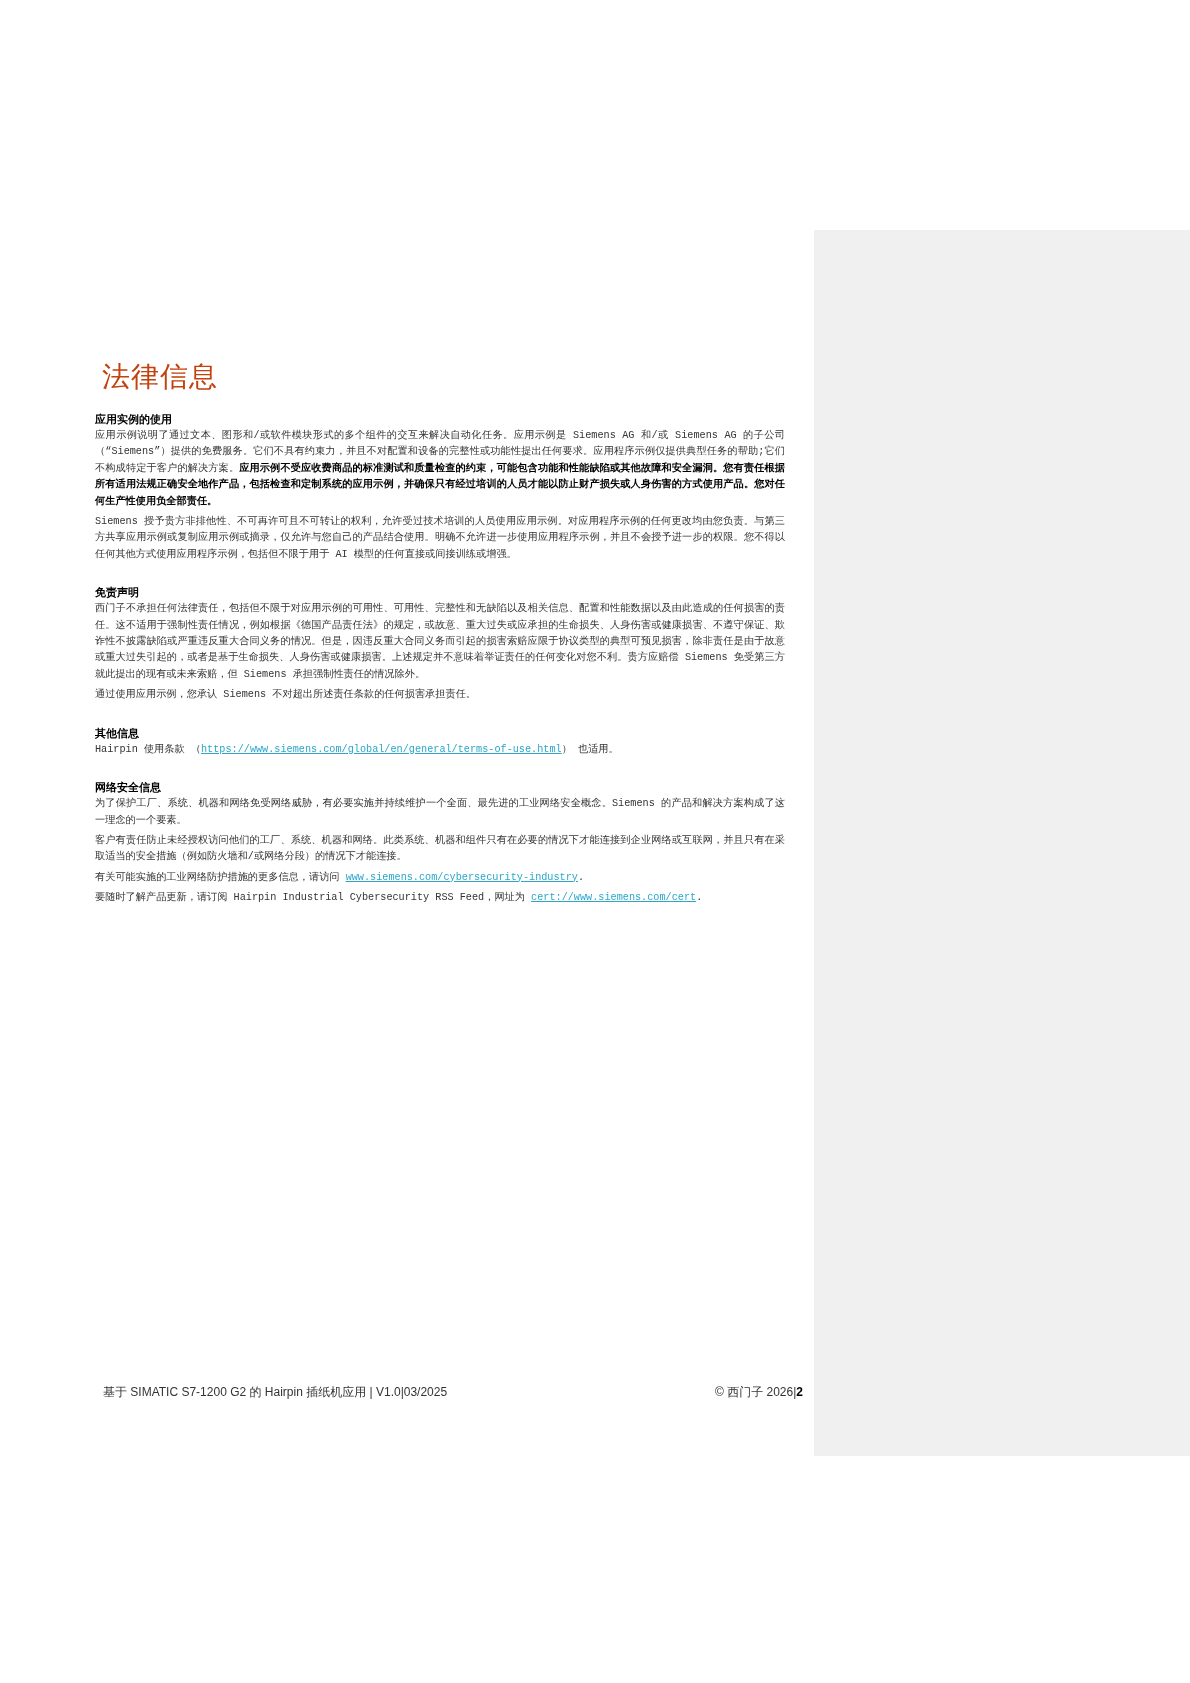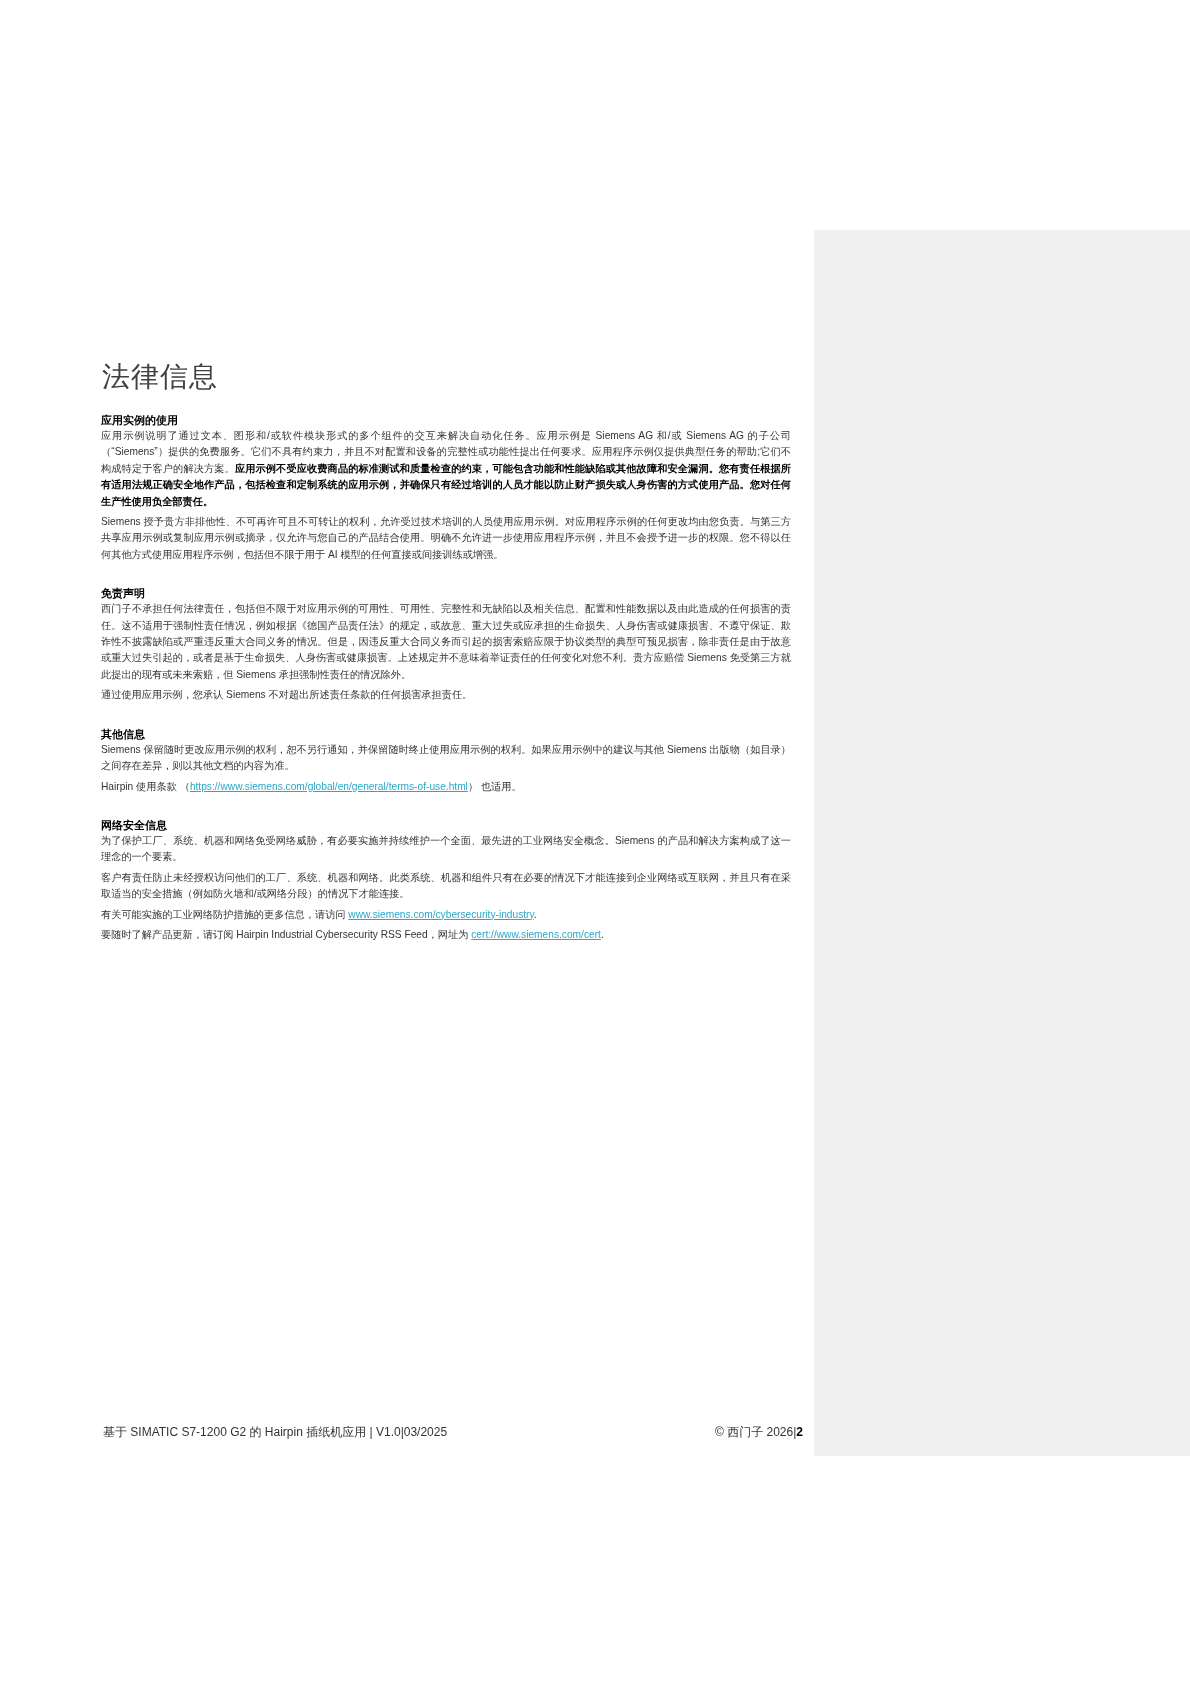--- a/index.html
+++ b/index.html
@@ -8,35 +8,35 @@
     background: #ffffff;
     font-family: "Liberation Sans", "DejaVu Sans", sans-serif;
     color: #222;
   }
   .side-panel {
     position: absolute; left: 814px; top: 230px; width: 376px; height: 1226px;
     background: #f0f0f0;
   }
   .page-title {
     position: absolute; left: 102px; top: 358px; margin: 0;
-    font-size: 28px; font-weight: normal; color: #404040; letter-spacing: 1px;
+    font-size: 28px; font-weight: normal; color: #c2410c; letter-spacing: 1px;
   }
   .content {
-    position: absolute; left: 101px; top: 412px; width: 700px;
-    font-size: 10.2px; line-height: 16.4px; color: #333;
+    position: absolute; left: 95px; top: 412px; width: 700px;
+    font-size: 10.2px; line-height: 16.4px; color: #333; font-family: Liberation Mono, monospace;
   }
   .section { margin-bottom: 22px; }
   .section h2 {
     margin: 0; font-size: 11px; font-weight: bold; color: #000; line-height: 16px;
   }
   .section p { margin: 0 10px 4px 0; text-align: justify; }
   .strong { font-weight: bold; color: #000; }
   .link { color: #2aa7c9; text-decoration: underline; }
   .footer {
-    position: absolute; left: 103px; top: 1424px; width: 700px;
+    position: absolute; left: 103px; top: 1384px; width: 700px;
     font-size: 12px; color: #333; display: flex; justify-content: space-between;
   }
   .footer .page-num { font-weight: bold; color: #000; }
 </style>
 </head>
 <body>
 
 <div class="side-panel"></div>
 
 <h1 class="page-title">法律信息</h1>
@@ -50,21 +50,20 @@
   </div>
 
   <div class="section">
     <h2>免责声明</h2>
     <p>西门子不承担任何法律责任，包括但不限于对应用示例的可用性、可用性、完整性和无缺陷以及相关信息、配置和性能数据以及由此造成的任何损害的责任。这不适用于强制性责任情况，例如根据《德国产品责任法》的规定，或故意、重大过失或应承担的生命损失、人身伤害或健康损害、不遵守保证、欺诈性不披露缺陷或严重违反重大合同义务的情况。但是，因违反重大合同义务而引起的损害索赔应限于协议类型的典型可预见损害，除非责任是由于故意或重大过失引起的，或者是基于生命损失、人身伤害或健康损害。上述规定并不意味着举证责任的任何变化对您不利。贵方应赔偿 Siemens 免受第三方就此提出的现有或未来索赔，但 Siemens 承担强制性责任的情况除外。</p>
     <p>通过使用应用示例，您承认 Siemens 不对超出所述责任条款的任何损害承担责任。</p>
   </div>
 
   <div class="section">
     <h2>其他信息</h2>
-    <p>Siemens 保留随时更改应用示例的权利，恕不另行通知，并保留随时终止使用应用示例的权利。如果应用示例中的建议与其他 Siemens 出版物（如目录）之间存在差异，则以其他文档的内容为准。</p>
     <p><span>Hairpin 使用条款 （</span><a class="link">https://www.siemens.com/global/en/general/terms-of-use.html</a><span>） 也适用。</span></p>
   </div>
 
   <div class="section">
     <h2>网络安全信息</h2>
     <p>为了保护工厂、系统、机器和网络免受网络威胁，有必要实施并持续维护一个全面、最先进的工业网络安全概念。Siemens 的产品和解决方案构成了这一理念的一个要素。</p>
     <p>客户有责任防止未经授权访问他们的工厂、系统、机器和网络。此类系统、机器和组件只有在必要的情况下才能连接到企业网络或互联网，并且只有在采取适当的安全措施（例如防火墙和/或网络分段）的情况下才能连接。</p>
     <p><span>有关可能实施的工业网络防护措施的更多信息，请访问 </span><a class="link">www.siemens.com/cybersecurity-industry</a><span>.</span></p>
     <p><span>要随时了解产品更新，请订阅 Hairpin Industrial Cybersecurity RSS Feed，网址为 </span><a class="link">cert://www.siemens.com/cert</a><span>.</span></p>
   </div>

